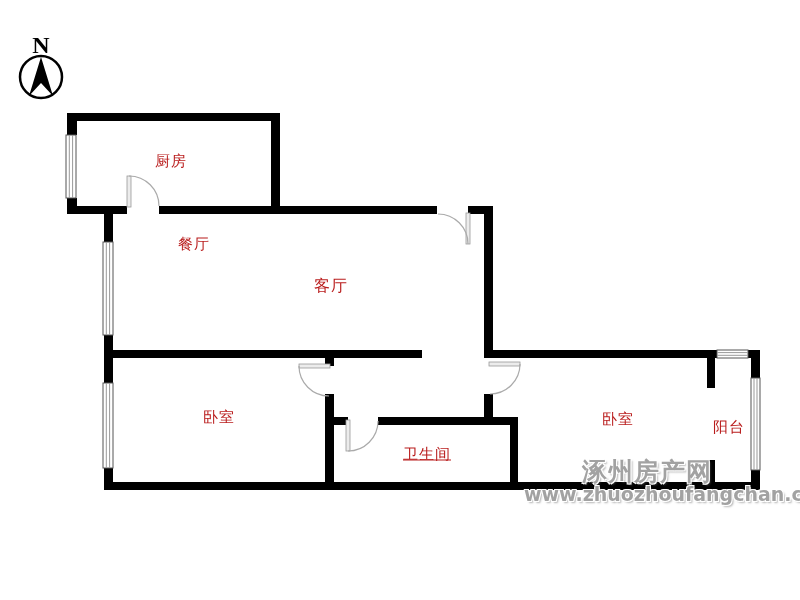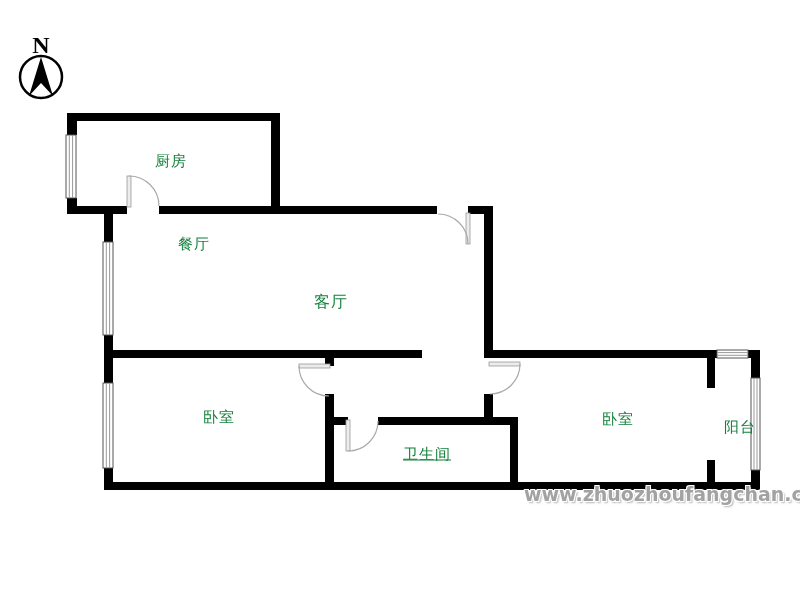--- a/index.html
+++ b/index.html
@@ -1,21 +1,21 @@
 <!DOCTYPE html>
 <html><head>
 <meta charset="utf-8">
 <style>
   html,body{margin:0;padding:0;background:#fff;}
   .canvas{position:relative;width:800px;height:600px;background:#ffffff;overflow:hidden;
           font-family:"DejaVu Sans",sans-serif;}
   .plan-svg{position:absolute;left:0;top:0;z-index:1;}
-  .room-label{position:absolute;transform:translate(-50%,-50%);font-size:15px;color:#15803d;
+  .room-label{position:absolute;transform:translate(-50%,-50%);font-size:15px;color:#b91c1c;
               white-space:nowrap;letter-spacing:1px;z-index:2;text-align:center;}
-  .room-label.big{font-size:16px;margin-top:16px;}
+  .room-label.big{font-size:16px;}
   .wm{position:absolute;font-weight:bold;color:#a2a2a2;z-index:5;white-space:nowrap;
       text-shadow:-1px -1px 0 #fff,1px -1px 0 #fff,-1px 1px 0 #fff,1px 1px 0 #fff,2px 2px 2px rgba(90,90,90,.45);}
   .wm-name{left:582px;top:455px;font-size:25px;letter-spacing:1px;}
   .wm-url{left:524px;top:483px;font-size:19px;}
 </style>
 </head>
 <body>
 
 <div class="canvas">
 
@@ -117,17 +117,18 @@
       </g>
     </g>
   </svg>
 
   <div class="room-label" style="left:171px;top:161px;">厨房</div>
   <div class="room-label" style="left:194px;top:244px;">餐厅</div>
   <div class="room-label big" style="left:331px;top:286px;">客厅</div>
   <div class="room-label" style="left:219px;top:417px;">卧室</div>
   <div class="room-label" style="left:427px;top:454px;text-decoration:underline;">卫生间</div>
   <div class="room-label" style="left:618px;top:419px;">卧室</div>
-  <div class="room-label" style="left:729px;top:427px;margin-left:11px;">阳台</div>
+  <div class="room-label" style="left:729px;top:427px;">阳台</div>
 
+  <div class="wm wm-name">涿州房产网</div>
   <div class="wm wm-url">www.zhuozhoufangchan.com</div>
 
 </div>
 
 </body></html>

